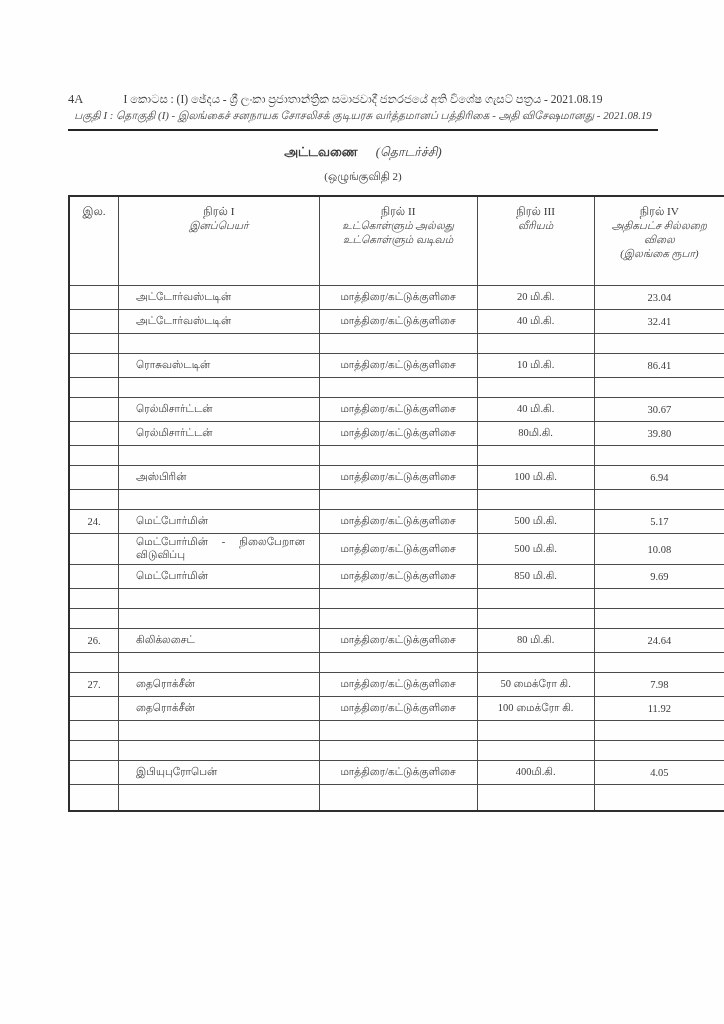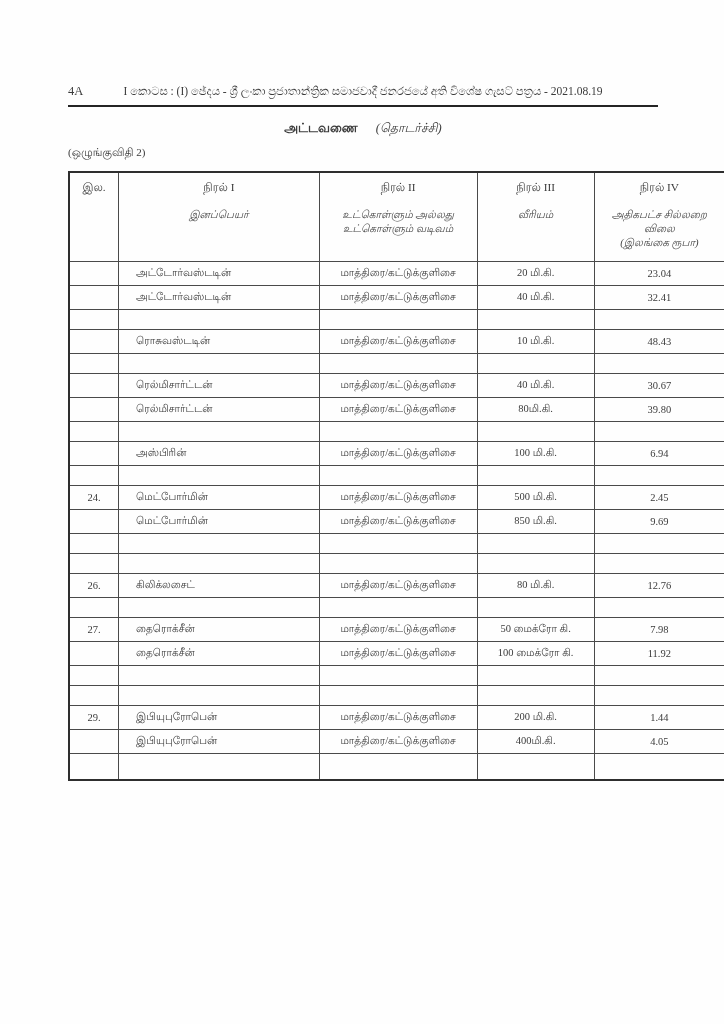--- a/index.html
+++ b/index.html
@@ -11,31 +11,31 @@
     -webkit-font-smoothing: antialiased;
   }
   .page {
     position: relative;
     width: 724px; height: 1024px;
     background: #fefefe;
     overflow: hidden;
   }
   .content {
     position: absolute;
-    left: 68px; top: 84px;
+    left: 68px; top: 92px;
     width: 590px;
   }
   .hdr-row1 { position: relative; text-align: center; font-size: 11.5px; line-height: 14px; }
   .page-no { position: absolute; left: 0; top: 0; font-size: 12.5px; }
   .hdr-row2 { text-align: center; font-style: italic; font-size: 10.8px; line-height: 13px; margin-top: 3px; color: #474747; }
   .rule { margin-top: 7px; border-top: 2.5px solid #242424; height: 0; }
   .schedule-title { margin-top: 14px; text-align: center; font-size: 12.5px; }
   .schedule-title .t-bold { font-weight: bold; }
   .schedule-title .t-italic { font-style: italic; margin-left: 15px; }
-  .reg-note { margin-top: 9px; text-align: left; font-size: 11px; }
+  .reg-note { margin-top: 9px; text-align: center; font-size: 11px; }
   table.price-table {
     margin-top: 11px;
     width: 658px;
     border-collapse: collapse;
     table-layout: fixed;
     border: 2px solid #2e2e2e;
   }
   .price-table th, .price-table td {
     border: 1px solid #4a4a4a;
     font-weight: normal;
@@ -44,38 +44,39 @@
     vertical-align: middle;
     overflow: hidden;
   }
   .price-table thead th { vertical-align: top; padding-top: 8px; height: 78px; }
   .col-no { width: 44px; }
   .col-name { width: 178px; }
   .col-form { width: 140px; }
   .col-strength { width: 104px; }
   .col-price { width: 116px; }
   .col-title { text-align: center; font-size: 11.3px; }
-  .col-sub { text-align: center; font-style: italic; font-size: 10.6px; margin-top: 13px; white-space: pre-line; line-height: 14px; color: #454545; }
+  .col-sub { text-align: center; font-style: italic; font-size: 10.6px; white-space: pre-line; line-height: 14px; color: #454545; }
   .price-table td { text-align: center; }
   .price-table td:nth-child(2) { text-align: left; padding-left: 17px; text-align-last: auto; text-align: justify; padding-right: 14px; }
   .price-table tr.data { height: 24px; }
   .price-table tr.blank { height: 20px; }
   .price-table tr.final { height: 26px; }
   .price-table td:first-child { text-align: center; }
 </style>
 </head>
 <body>
 
 <div class="page">
   <div class="content">
 
     <div class="hdr-row1">
       <span class="page-no">4A</span>
       <span>I කොටස : (I) ඡේදය - ශ්‍රී ලංකා ප්‍රජාතාන්ත්‍රික සමාජවාදී ජනරජයේ අති විශේෂ ගැසට් පත්‍රය - 2021.08.19</span>
     </div>
+    <div class="hdr-row2">பகுதி I : தொகுதி (I) - இலங்கைச் சனநாயக சோசலிசக் குடியரசு வர்த்தமானப் பத்திரிகை - அதி விசேஷமானது - 2021.08.19</div>
 
     <div class="rule"></div>
 
     <div class="schedule-title">
       <span class="t-bold">அட்டவணை</span>
       <span class="t-italic">(தொடர்ச்சி)</span>
     </div>
 
     <div class="reg-note">(ஒழுங்குவிதி 2)</div>
 
@@ -133,21 +134,21 @@
             <td></td>
             <td></td>
             <td></td>
             <td></td>
           </tr>
           <tr class="data">
             <td></td>
             <td>ரொசுவஸ்டடின்</td>
             <td>மாத்திரை/கட்டுக்குளிசை</td>
             <td>10 மி.கி.</td>
-            <td>48.43</td>
+            <td>86.41</td>
           </tr>
           <tr class="blank">
             <td></td>
             <td></td>
             <td></td>
             <td></td>
             <td></td>
           </tr>
           <tr class="data">
             <td></td>
@@ -182,21 +183,28 @@
             <td></td>
             <td></td>
             <td></td>
             <td></td>
           </tr>
           <tr class="data">
             <td>24.</td>
             <td>மெட்போர்மின்</td>
             <td>மாத்திரை/கட்டுக்குளிசை</td>
             <td>500 மி.கி.</td>
-            <td>2.45</td>
+            <td>5.17</td>
+          </tr>
+          <tr class="data">
+            <td></td>
+            <td>மெட்போர்மின் - நிலைபேறான விடுவிப்பு</td>
+            <td>மாத்திரை/கட்டுக்குளிசை</td>
+            <td>500 மி.கி.</td>
+            <td>10.08</td>
           </tr>
           <tr class="data">
             <td></td>
             <td>மெட்போர்மின்</td>
             <td>மாத்திரை/கட்டுக்குளிசை</td>
             <td>850 மி.கி.</td>
             <td>9.69</td>
           </tr>
           <tr class="blank">
             <td></td>
@@ -210,21 +218,21 @@
             <td></td>
             <td></td>
             <td></td>
             <td></td>
           </tr>
           <tr class="data">
             <td>26.</td>
             <td>கிலிக்லசைட்</td>
             <td>மாத்திரை/கட்டுக்குளிசை</td>
             <td>80 மி.கி.</td>
-            <td>12.76</td>
+            <td>24.64</td>
           </tr>
           <tr class="blank">
             <td></td>
             <td></td>
             <td></td>
             <td></td>
             <td></td>
           </tr>
           <tr class="data">
             <td>27.</td>
@@ -248,27 +256,20 @@
             <td></td>
           </tr>
           <tr class="blank">
             <td></td>
             <td></td>
             <td></td>
             <td></td>
             <td></td>
           </tr>
           <tr class="data">
-            <td>29.</td>
-            <td>இபியுபுரோபென்</td>
-            <td>மாத்திரை/கட்டுக்குளிசை</td>
-            <td>200 மி.கி.</td>
-            <td>1.44</td>
-          </tr>
-          <tr class="data">
             <td></td>
             <td>இபியுபுரோபென்</td>
             <td>மாத்திரை/கட்டுக்குளிசை</td>
             <td>400மி.கி.</td>
             <td>4.05</td>
           </tr>
           <tr class="blank final">
             <td></td>
             <td></td>
             <td></td>

